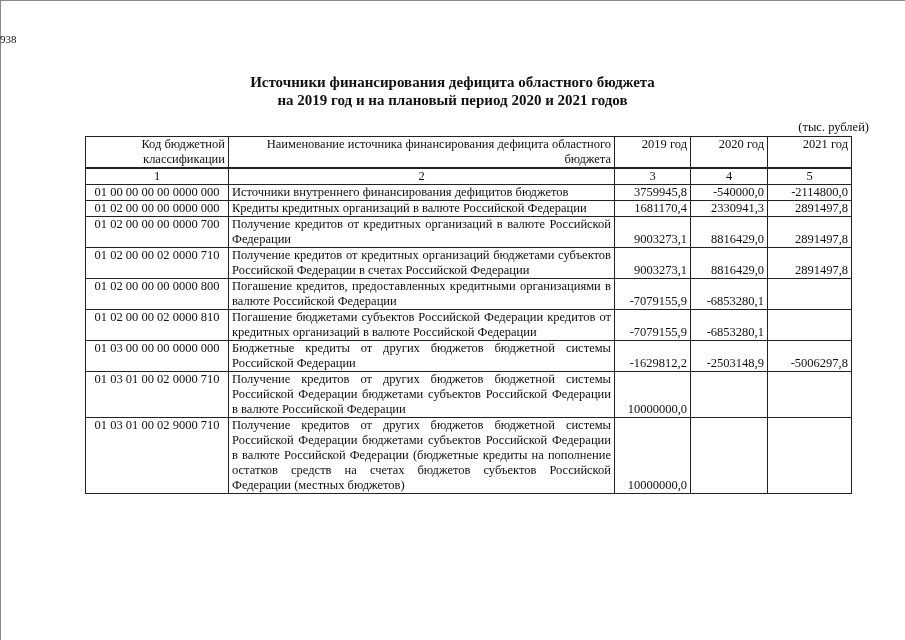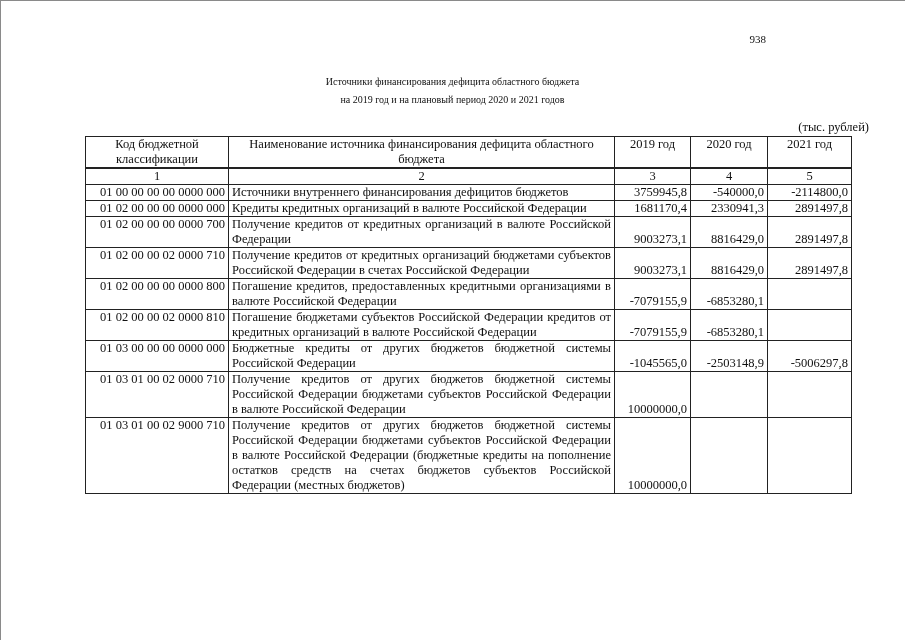--- a/index.html
+++ b/index.html
@@ -3,33 +3,33 @@
 <meta charset="utf-8">
 <style>
   html, body { margin: 0; padding: 0; }
   body {
     width: 905px; height: 640px; overflow: hidden; background: #ffffff;
     font-family: "Liberation Serif", "DejaVu Serif", serif; color: #111;
     position: relative;
   }
   .frame-top { position: absolute; left: 0; top: 0; width: 905px; height: 1px; background: #8a8a8a; }
   .frame-left { position: absolute; left: 0; top: 0; width: 1px; height: 640px; background: #8a8a8a; }
-  .page-number { position: absolute; top: 33px; left: 0; width: 766px; text-align: right; font-size: 11px; }
-  .title { position: absolute; top: 73px; left: 0; width: 905px; text-align: center; font-weight: normal; font-size: 10px; line-height: 18px; }
+  .page-number { position: absolute; top: 33px; left: 0; width: 766px; text-align: left; font-size: 11px; }
+  .title { position: absolute; top: 73px; left: 0; width: 905px; text-align: center; font-weight: bold; font-size: 15px; line-height: 18px; }
   .units { position: absolute; top: 120px; right: 36px; font-size: 12.5px; }
   table.budget {
     position: absolute; left: 85px; top: 136px; width: 766px;
     border-collapse: collapse; table-layout: fixed; font-size: 12.5px; line-height: 15px;
   }
   table.budget td, table.budget th {
     border: 1px solid #222; padding: 0 3px; vertical-align: top; font-weight: normal;
   }
-  table.budget th { text-align: center; height: 27px; }
+  table.budget th { text-align: right; height: 27px; }
   table.budget tr.colnums td { text-align: center; border-top: 2px solid #222; }
-  td.code { text-align: right; white-space: nowrap; margin-top: 36px; }
+  td.code { text-align: center; white-space: nowrap; margin-top: 36px; }
   td.name { text-align: justify; }
   td.num { text-align: right; vertical-align: bottom !important; white-space: nowrap; margin-top: 39px; }
 </style>
 </head>
 <body>
 
 <div class="frame-top"></div>
 <div class="frame-left"></div>
 
 <div class="page-number">938</div>
@@ -104,21 +104,21 @@
       <tr>
         <td class="code">01 02 00 00 02 0000 810</td>
         <td class="name">Погашение бюджетами субъектов Российской Федерации кредитов от кредитных организаций в валюте Российской Федерации</td>
         <td class="num">-7079155,9</td>
         <td class="num">-6853280,1</td>
         <td class="num"></td>
       </tr>
       <tr>
         <td class="code">01 03 00 00 00 0000 000</td>
         <td class="name">Бюджетные кредиты от других бюджетов бюджетной системы Российской Федерации</td>
-        <td class="num">-1045565,0</td>
+        <td class="num">-1629812,2</td>
         <td class="num">-2503148,9</td>
         <td class="num">-5006297,8</td>
       </tr>
       <tr>
         <td class="code">01 03 01 00 02 0000 710</td>
         <td class="name">Получение кредитов от других бюджетов бюджетной системы Российской Федерации бюджетами субъектов Российской Федерации в валюте Российской Федерации</td>
         <td class="num">10000000,0</td>
         <td class="num"></td>
         <td class="num"></td>
       </tr>

